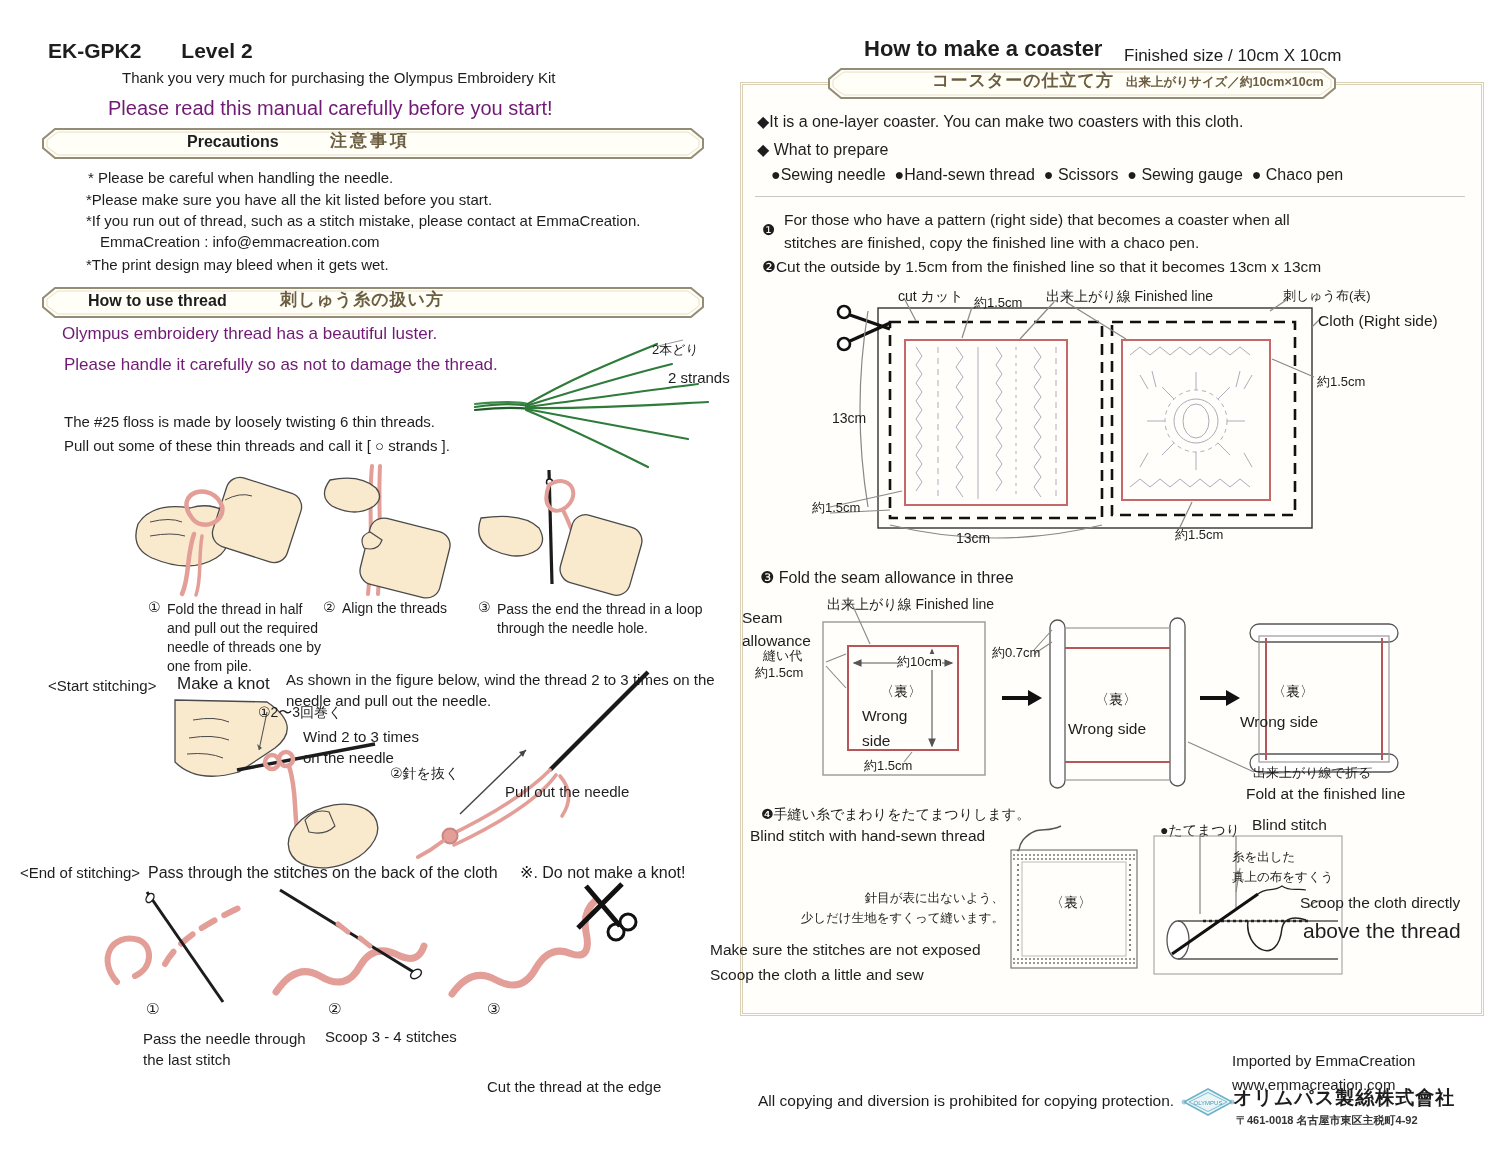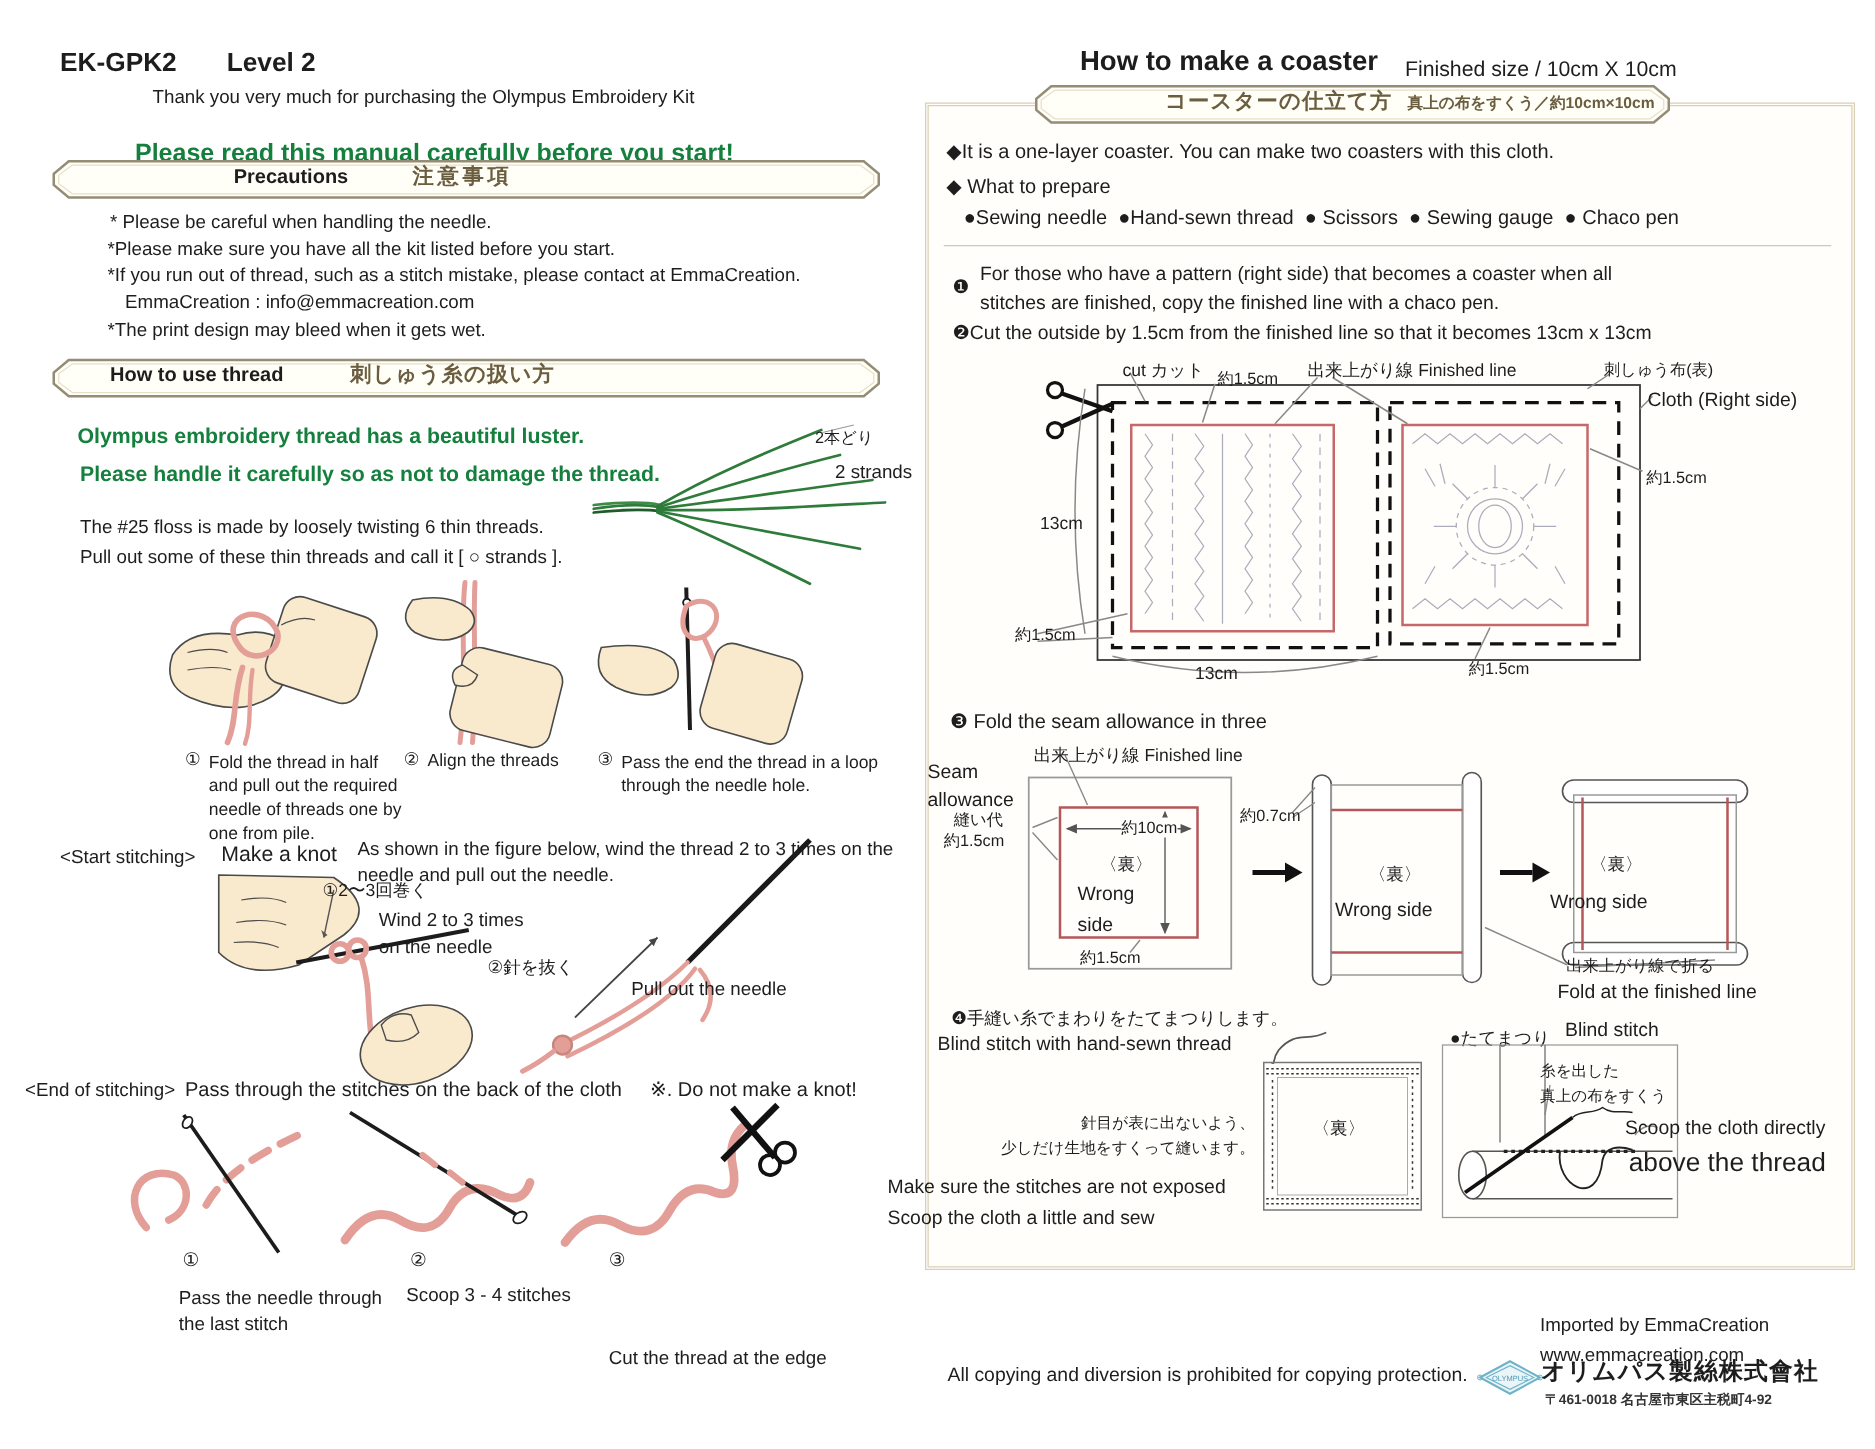--- a/index.html
+++ b/index.html
@@ -4,21 +4,21 @@
 <style>
   html,body{margin:0;padding:0;background:#ffffff;}
   #page{position:relative;width:1500px;height:1159px;background:#ffffff;overflow:hidden;
         font-family:"Liberation Sans","DejaVu Sans",sans-serif;color:#1d1d1d;}
   .abs{position:absolute;}
   .t{line-height:1.22;white-space:pre-wrap;}
   .nw{white-space:pre;}
   .s11{font-size:11px;} .s12{font-size:12.5px;} .s13{font-size:13px;} .s14{font-size:14px;}
   .s15{font-size:15px;} .s16{font-size:16px;} .s17{font-size:17px;} .s19{font-size:19px;}
   .s21{font-size:21px;} .s22{font-size:22px;}
-  .red{color:#15803d;font-weight:700;margin-top:15px;}
+  .red{color:#701a75;font-weight:400;}
   .jp{color:#6b5d3f;font-weight:700;letter-spacing:3px;}
   .b{font-weight:700;} .sb{font-weight:600;}
   .banner-text{position:absolute;top:4px;}
   .panel{position:absolute;left:740px;top:82px;width:738px;height:928px;
          border:3px double #d9cfb4;background:#fffefb;}
   svg{display:block;overflow:visible;}
 </style>
 </head>
 <body>
 
@@ -205,21 +205,21 @@
 
   <div class="abs t s22 sb" style="left:864px;top:36px;">How to make a coaster</div>
   <div class="abs t s17" style="left:1124px;top:46px;">Finished size / 10cm X 10cm</div>
 
   <div class="abs" style="left:828px;top:68px;width:508px;height:31px;z-index:3;">
     <svg width="508" height="31" viewBox="0 0 508 31">
       <polygon points="13,1 495,1 507,11 507,20 495,30 13,30 1,20 1,11" fill="#fffef7" stroke="#948c74" stroke-width="2"></polygon>
       <polygon points="16,4 492,4 503,12 503,19 492,27 16,27 5,19 5,12" fill="none" stroke="#e6e0cc" stroke-width="1"></polygon>
     </svg>
     <span class="banner-text t s17 jp" style="left:104px;top:3px;letter-spacing:1px;">コースターの仕立て方</span>
-    <span class="banner-text t s12 jp" style="left:298px;top:7px;letter-spacing:0;">真上の布をすくう／約10cm×10cm</span>
+    <span class="banner-text t s12 jp" style="left:298px;top:7px;letter-spacing:0;">出来上がりサイズ／約10cm×10cm</span>
   </div>
 
   <div class="abs t s16" style="left:757px;top:112px;">◆It is a one-layer coaster. You can make two coasters with this cloth.</div>
   <div class="abs t s16" style="left:757px;top:140px;">◆ What to prepare</div>
   <div class="abs t s16 nw" style="left:771px;top:165px;">●Sewing needle  ●Hand-sewn thread  ● Scissors  ● Sewing gauge  ● Chaco pen</div>
   <div class="abs" style="left:755px;top:196px;width:710px;height:1px;background:#c8c8c8;"></div>
 
   <div class="abs t s15" style="left:762px;top:221px;">❶</div>
   <div class="abs t s15" style="left:784px;top:208px;width:560px;line-height:23px;font-size:15.5px;">For those who have a pattern (right side) that becomes a coaster when all stitches are finished, copy the finished line with a chaco pen.</div>
   <div class="abs t s15" style="left:762px;top:258px;font-size:15.5px;">❷Cut the outside by 1.5cm from the finished line so that it becomes 13cm x 13cm</div>

